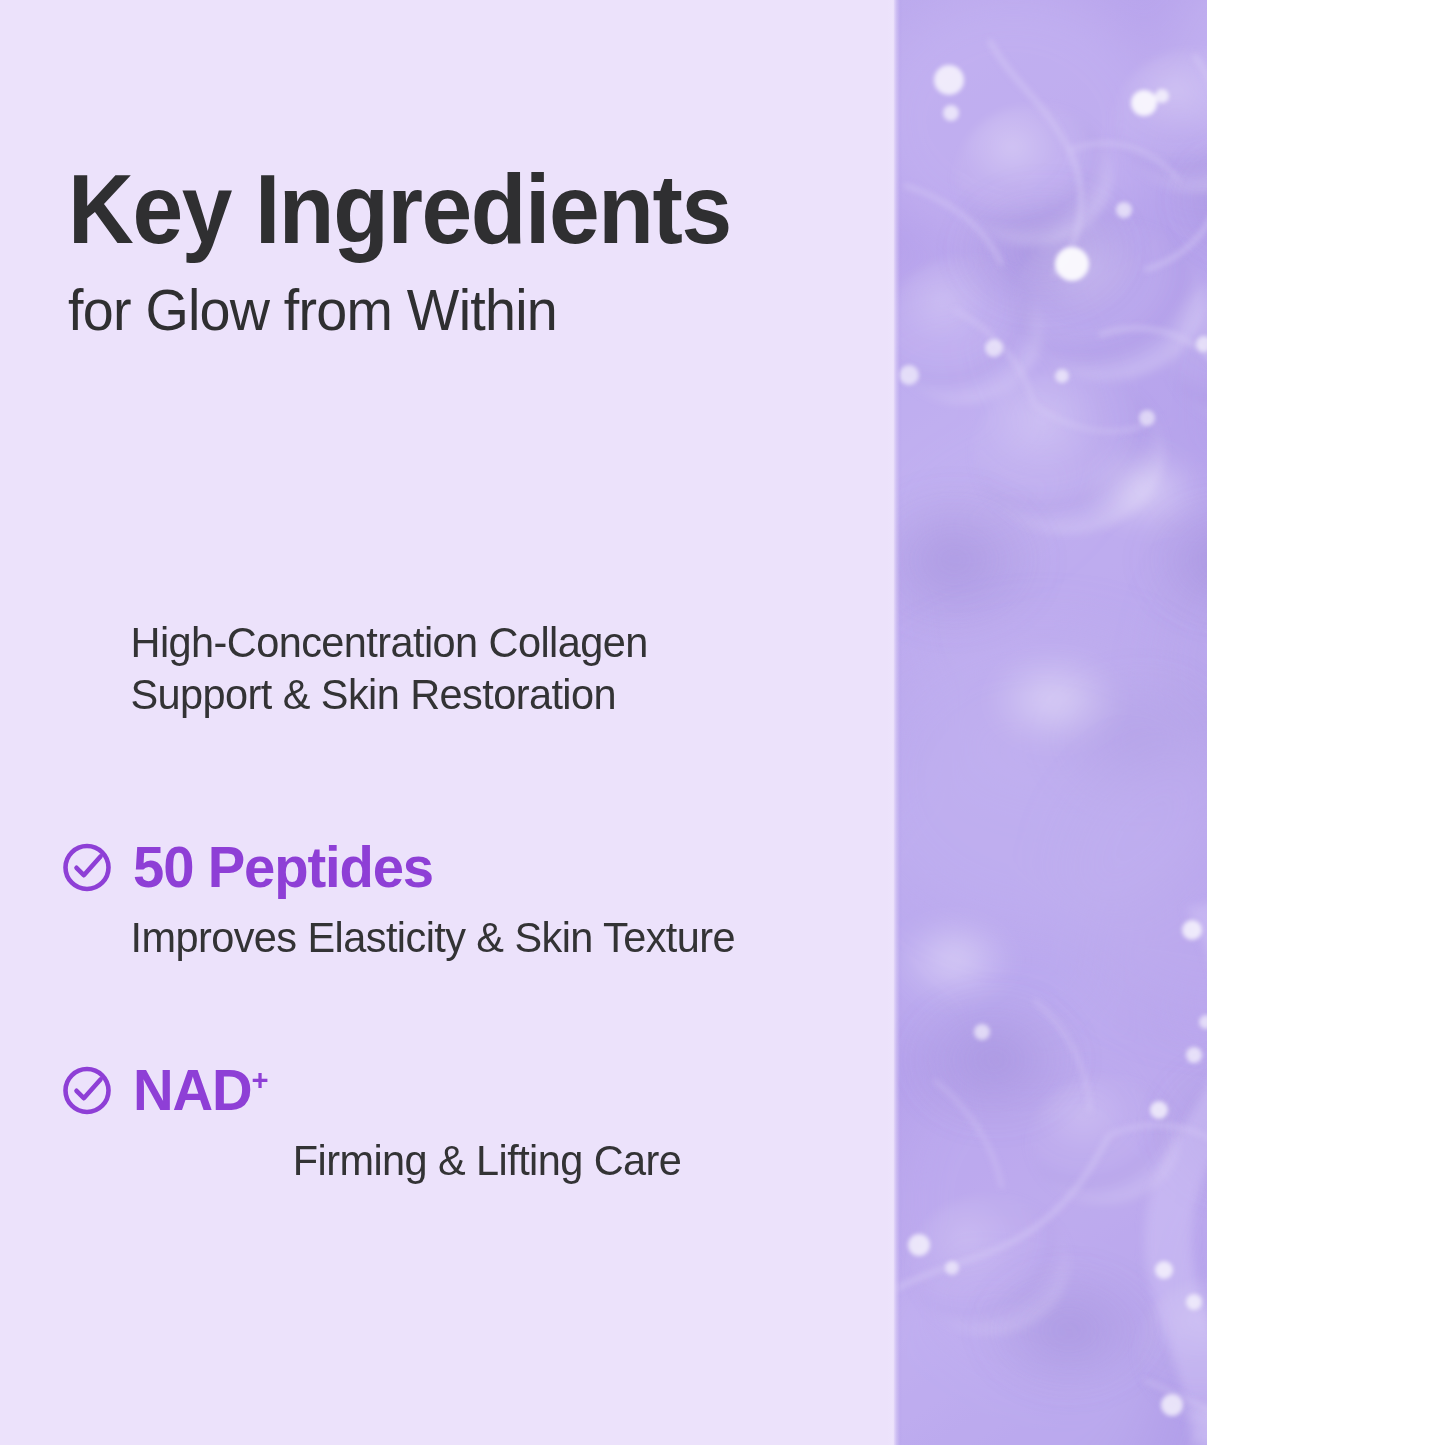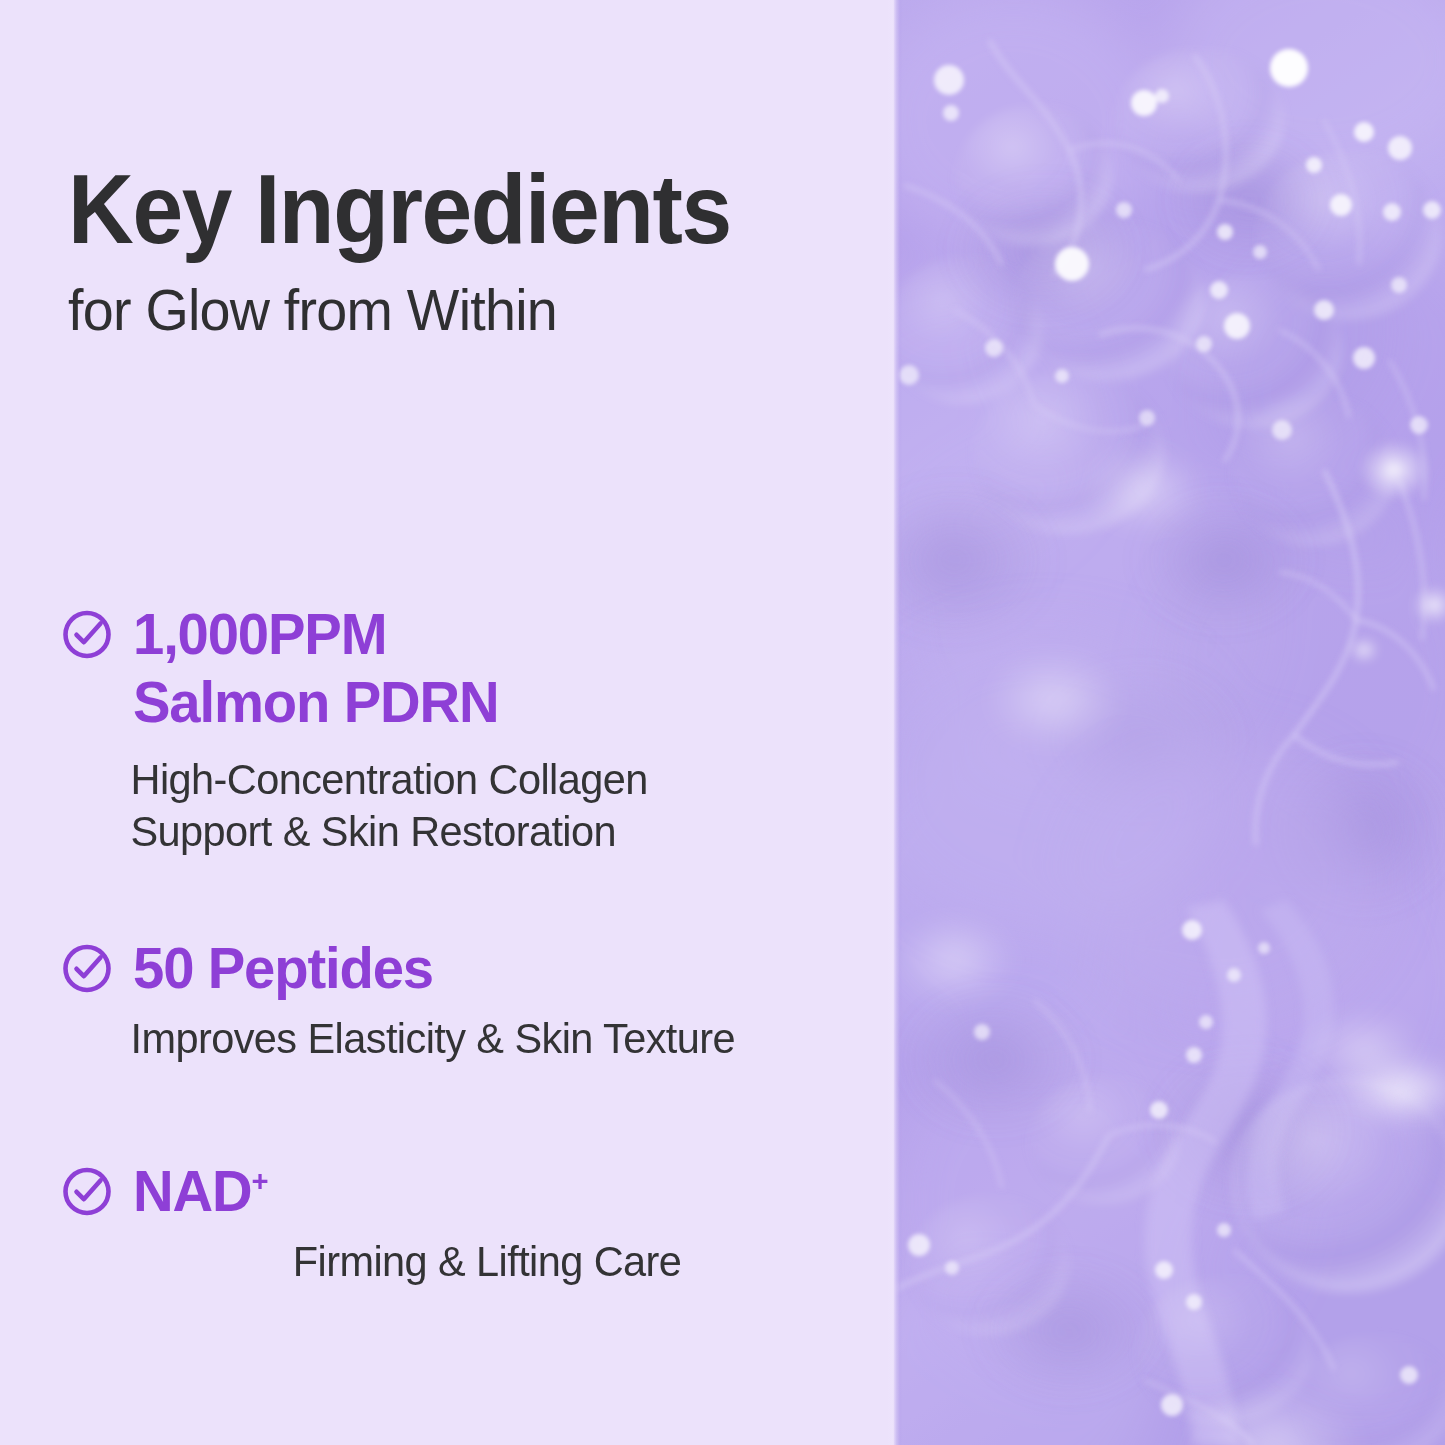--- a/index.html
+++ b/index.html
@@ -7,21 +7,21 @@
     padding: 0;
     background: #ffffff;
   }
   body {
     font-family: "Liberation Sans", sans-serif;
     -webkit-font-smoothing: antialiased;
   }
 
   #page {
     position: relative;
-    width: 1445px;
+    width: 1207px;
     height: 1445px;
     overflow: hidden;
     background: #ece2fb;
   }
 
   
   #left-panel {
     position: absolute;
     left: 0;
     top: 0;
@@ -114,21 +114,21 @@
     font-weight: 400;
     letter-spacing: -0.6px;
     color: #333335;
     transform: scaleX(0.965);
     transform-origin: left top;
   }
 
   
   #item-0 { margin-bottom: 0; }
   #item-0 .item-desc { margin-top: 16px; }
-  #item-1 { margin-top: 76px; }
+  #item-1 { margin-top: 112px; }
   #item-1 .item-desc { margin-top: 10px; }
   #item-2 { margin-top: 92px; text-align: center; }
   #item-2 .item-desc { margin-top: 10px; }
 
   
   #texture-panel {
     position: absolute;
     left: 894px;
     top: 0;
     width: 551px;
@@ -390,32 +390,20 @@
   <div id="left-panel">
 
     <div id="header-block">
       <div id="page-title">Key Ingredients</div>
       <div id="page-subtitle">for Glow from Within</div>
     </div>
 
     <div id="ingredient-list">
 
       <div class="ingredient-item" id="item-0">
-        <div class="item-head-row">
-          <span class="check-icon">
-            <svg viewBox="0 0 50 50" fill="none">
-              <circle cx="25" cy="25.5" r="21.5" stroke="#8e3fd6" stroke-width="4.6"></circle>
-              <path d="M14.5 25.8 L21.8 33.2 L38.5 14.5" stroke="#8e3fd6" stroke-width="4.6" stroke-linecap="round" stroke-linejoin="round"></path>
-            </svg>
-          </span>
-          <h2 class="item-heading">
-            <span>1,000PPM</span><br>
-            <span>Salmon PDRN</span>
-          </h2>
-        </div>
         <p class="item-desc">
           <span>High-Concentration Collagen</span><br>
           <span>Support &amp; Skin Restoration</span>
         </p>
       </div>
 
       <div class="ingredient-item" id="item-1">
         <div class="item-head-row">
           <span class="check-icon">
             <svg viewBox="0 0 50 50" fill="none">

